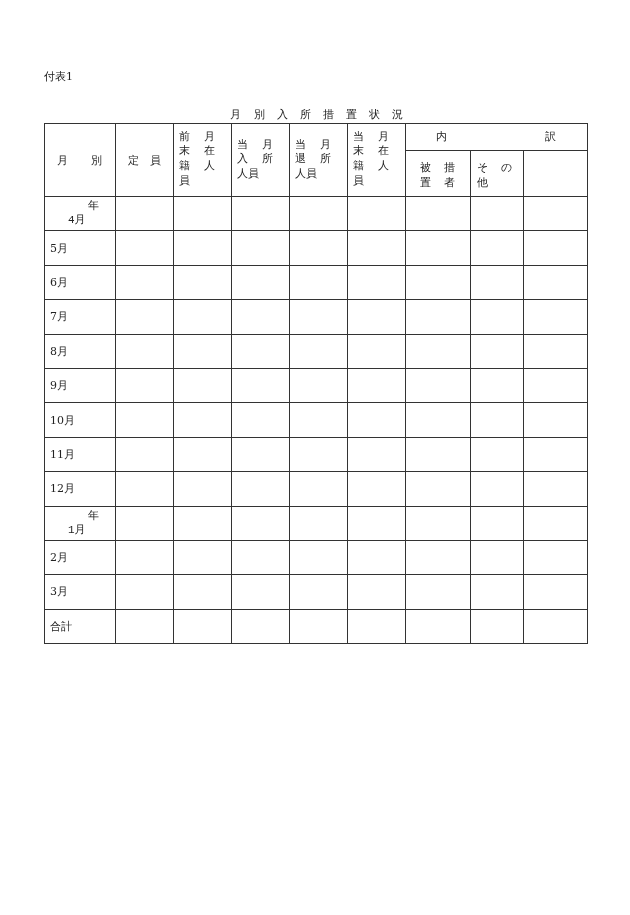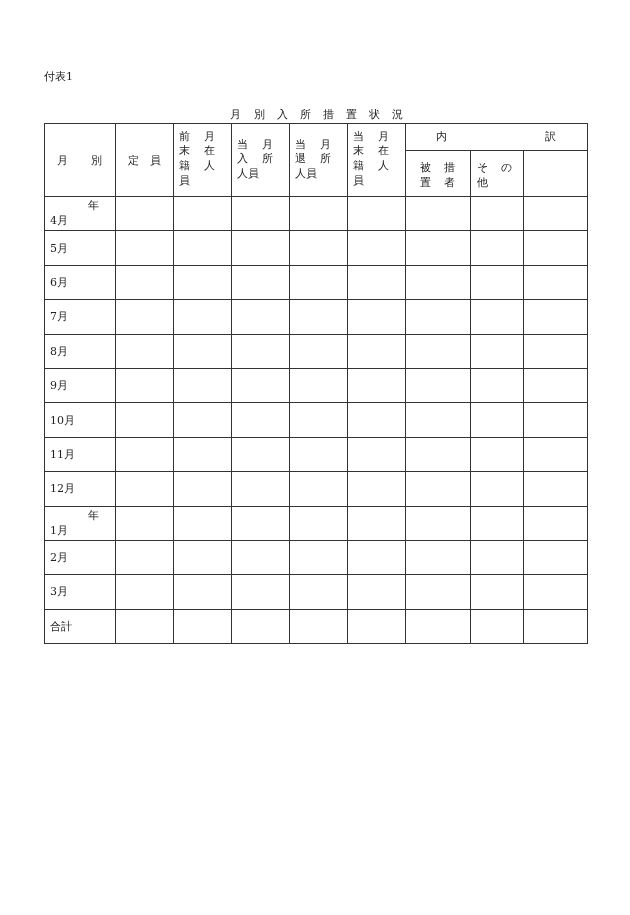--- a/index.html
+++ b/index.html
@@ -25,21 +25,21 @@
   td, th {
     border: 1px solid #333; padding: 0; vertical-align: top;
     font-weight: normal; font-size: 11px; line-height: 13px;
   }
   .hdr-main { height: 27px; }
   .hdr-sub { height: 46px; }
   .row td { height: 33.4px; }
   .cell-month { padding-left: 5px; vertical-align: middle; }
   .cell-year { position: relative; }
   .cell-year .yr { position: absolute; left: 43px; top: 2px; }
-  .cell-year .mo { position: absolute; left: 5px; top: 17px; }
+  .cell-year .mo { position: absolute; left: 23px; top: 17px; font-family: Liberation Mono, monospace; }
   .hcell { position: relative; }
   .hcell span { position: absolute; }
 </style>
 </head>
 <body>
 
 <div class="appendix">付表1</div>
 
 <div class="title">
   <span style="left:230px">月</span>

